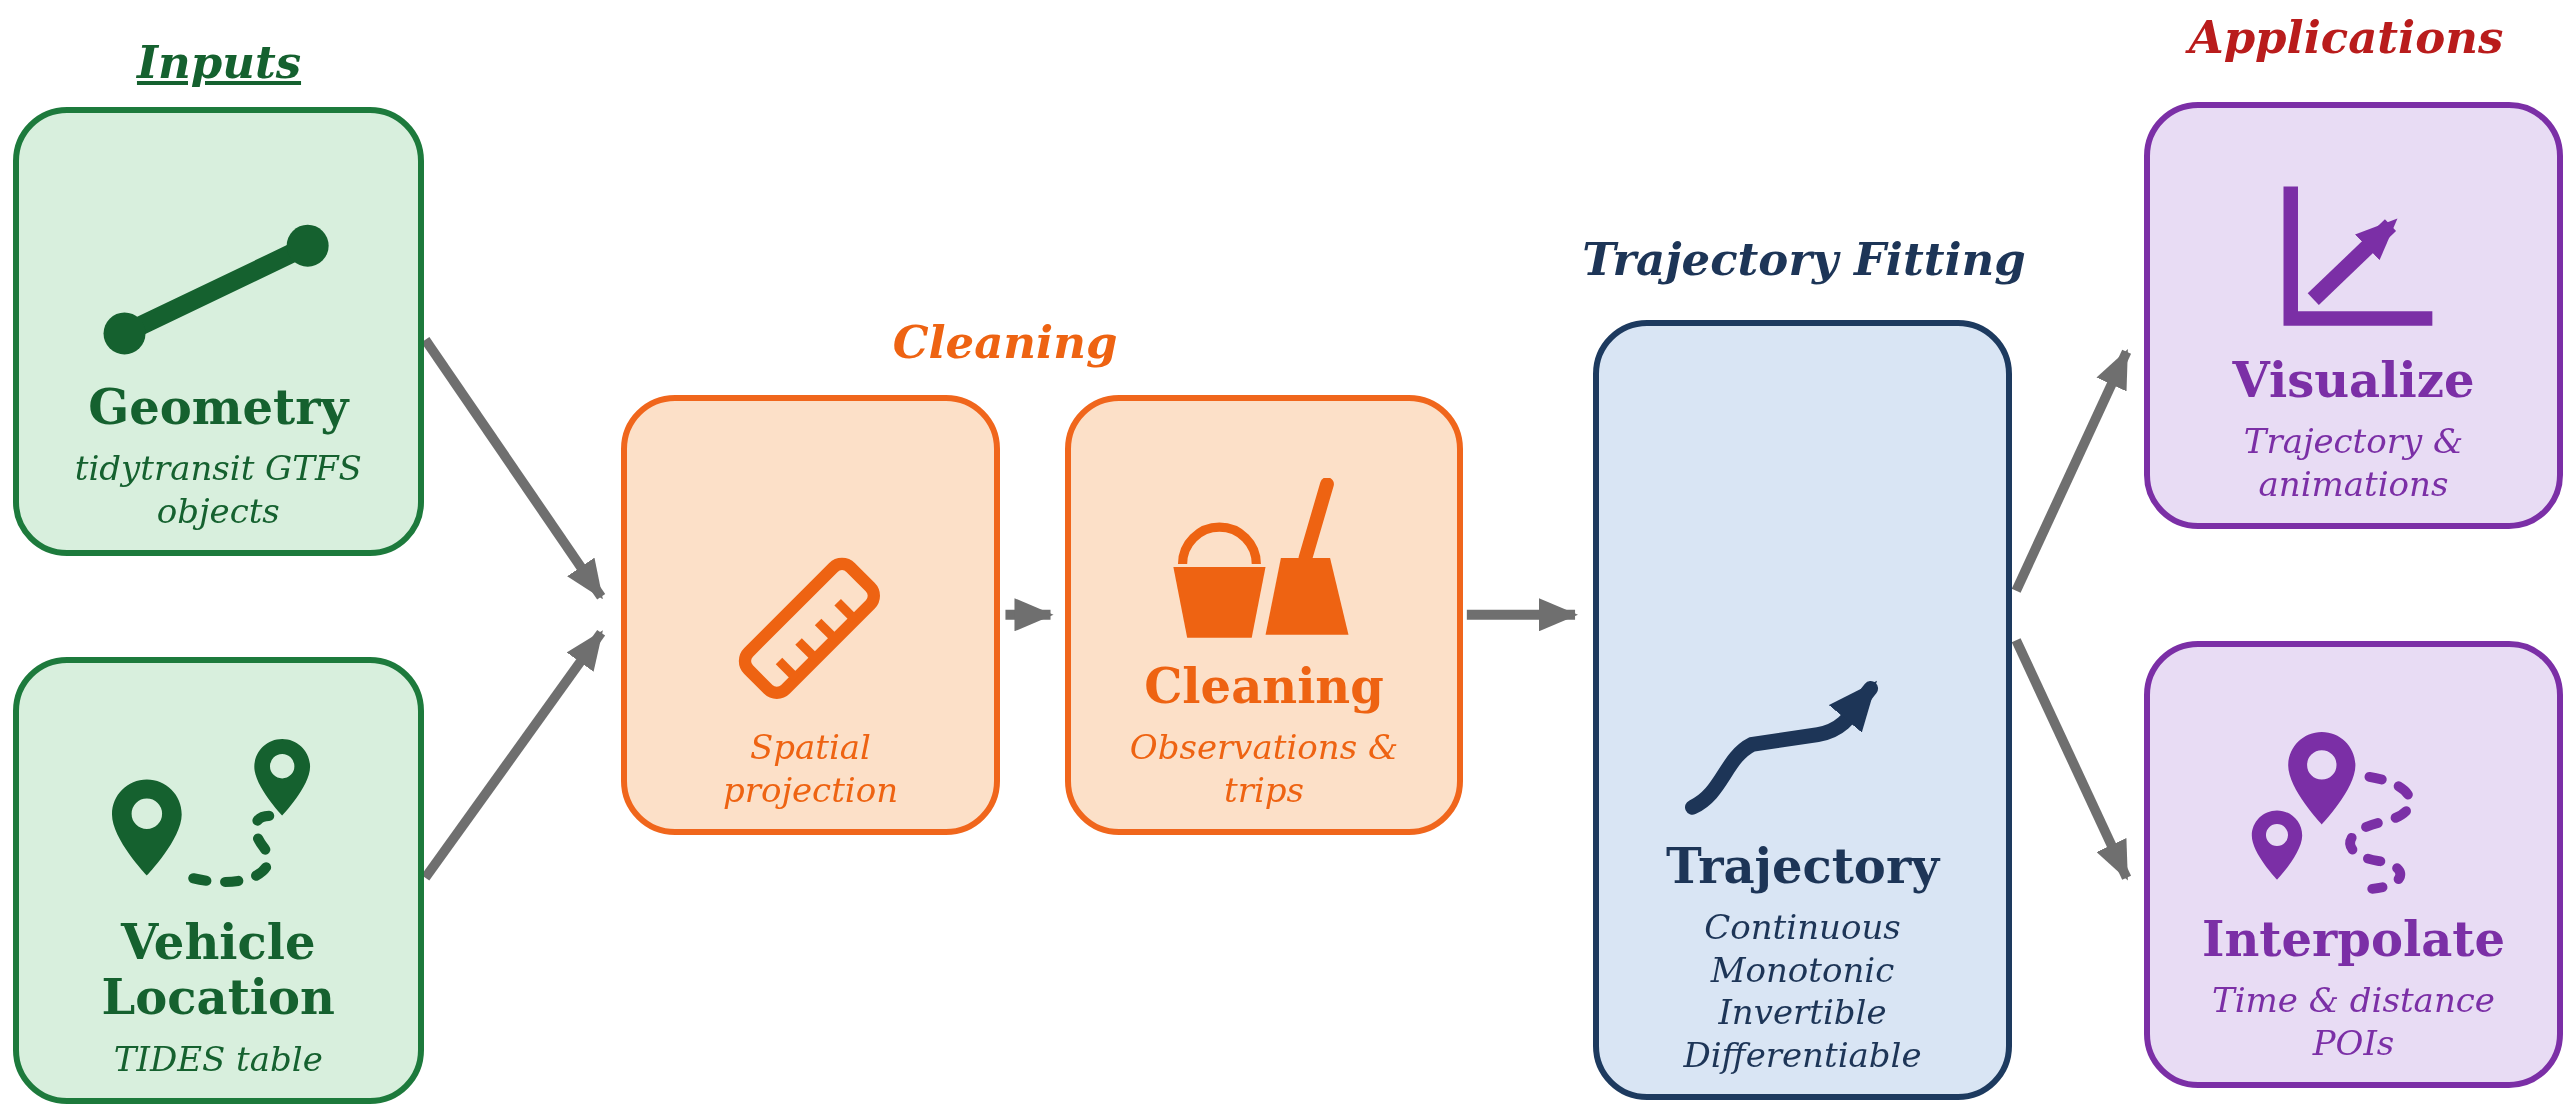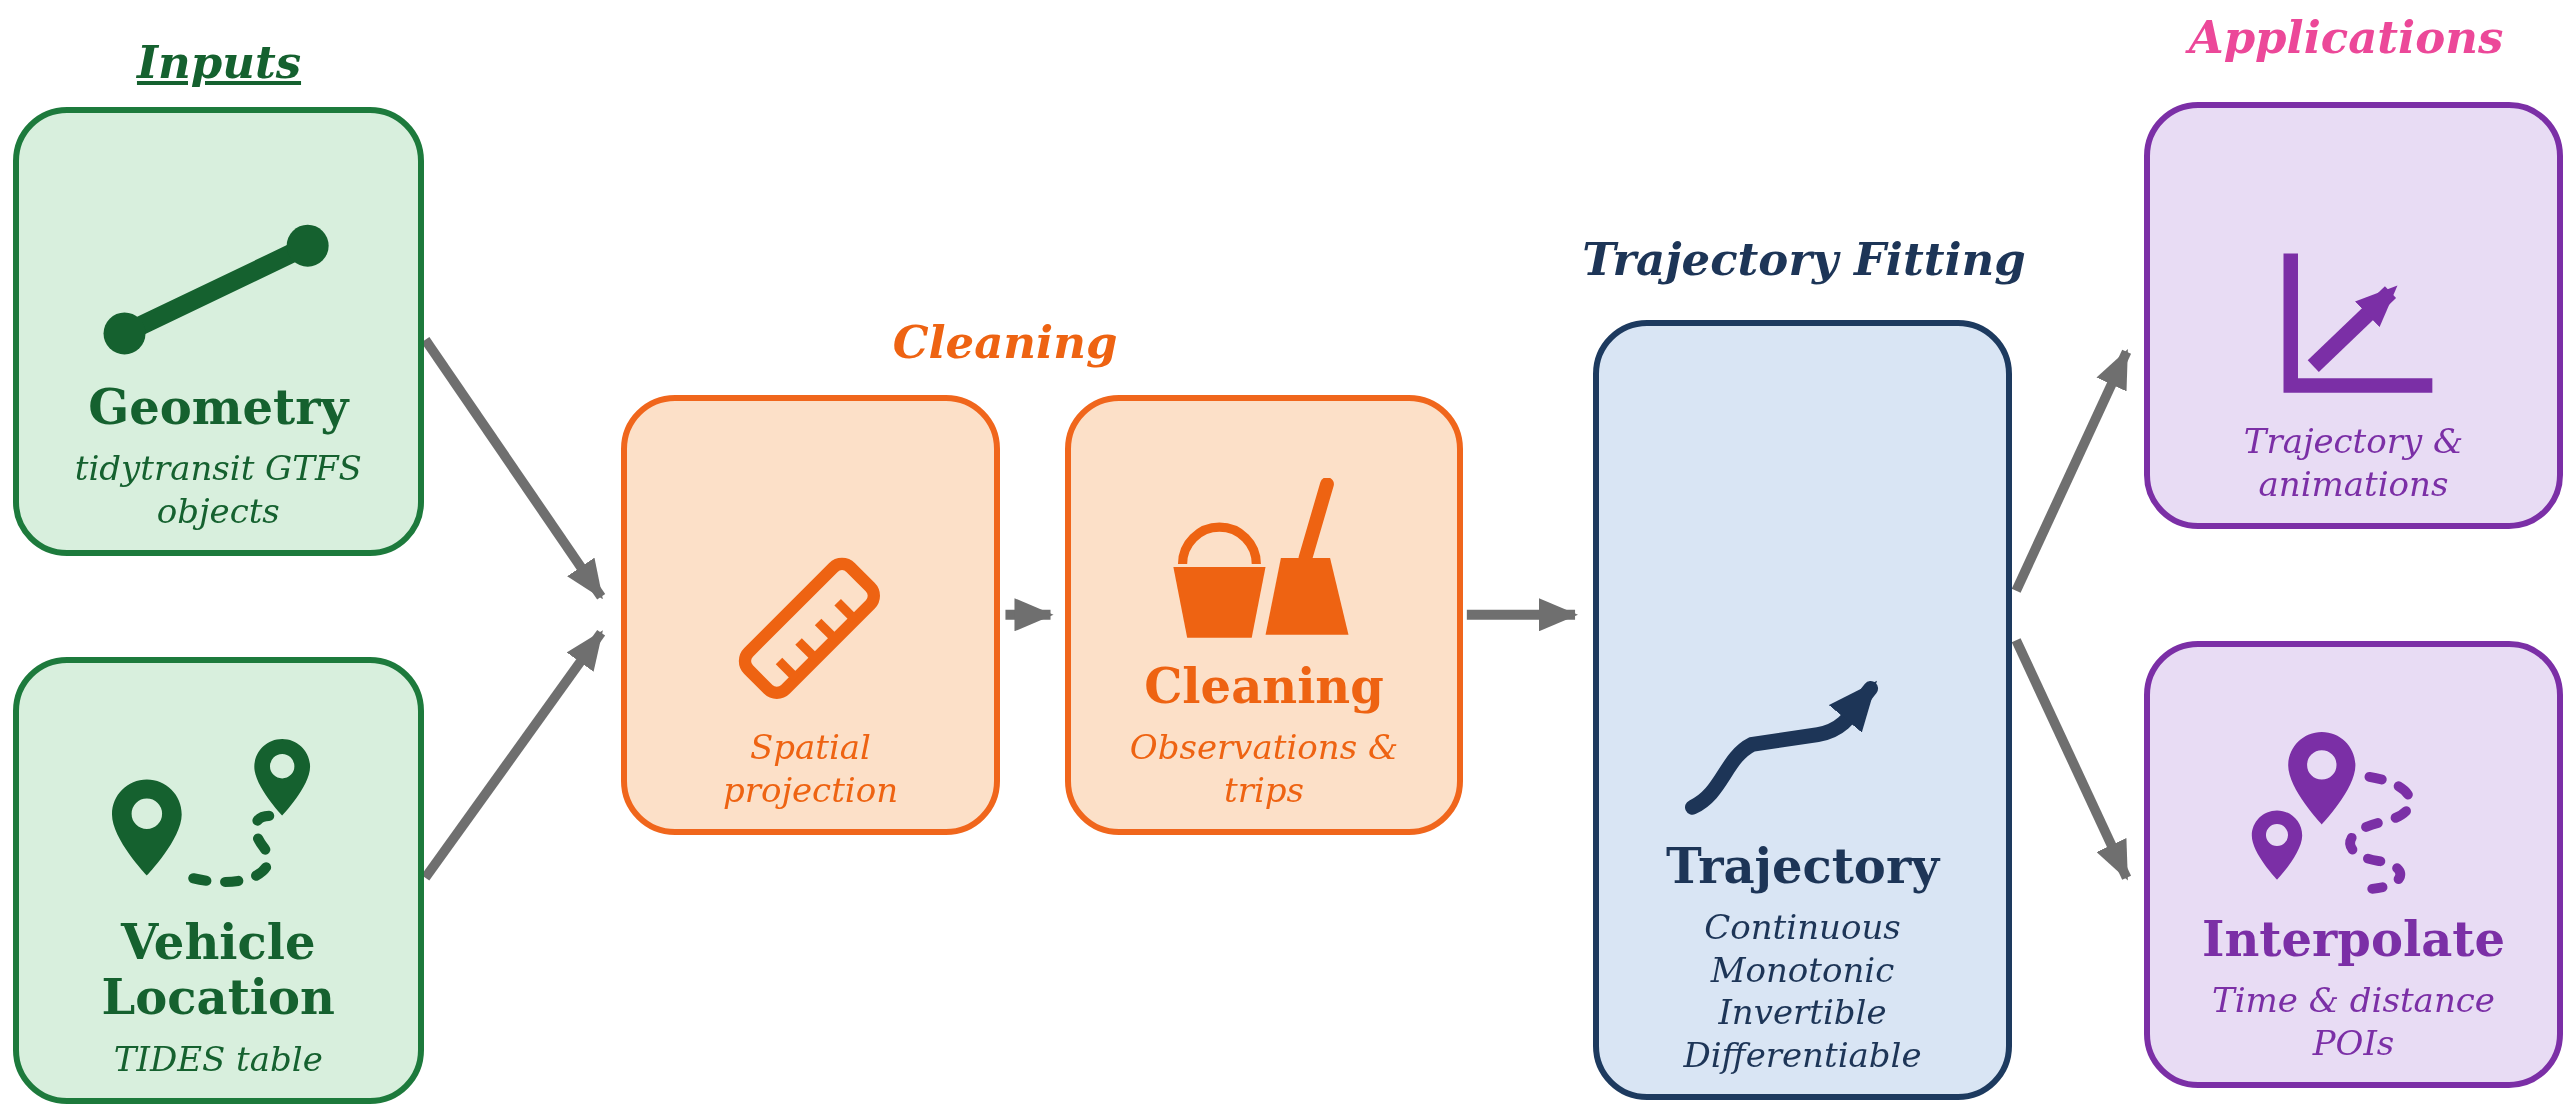--- a/index.html
+++ b/index.html
@@ -12,21 +12,21 @@
   svg.arrows { position:absolute; left:0; top:0; }
   .arrow { stroke:#6f6f6f; stroke-width:13; }
 
   .section-label {
     position:absolute; transform:translateX(-50%);
     font-style:italic; font-weight:700; font-size:45px; white-space:nowrap;
   }
   .label-green  { color:#15612f; }
   .label-orange { color:#ee6312; }
   .label-navy   { color:#1d3557; }
-  .label-purple { color:#ec4899; }
+  .label-purple { color:#b91c1c; }
 
   .node {
     position:absolute; box-sizing:border-box;
     border-radius:54px; border:6.8px solid;
     display:flex; flex-direction:column; align-items:center; justify-content:flex-end;
     text-align:center; padding:18px 20px; gap:12px;
   }
   .node-green  { background:#d8efdd; border-color:#1d7a3c; color:#15612f; }
   .node-orange { background:#fce0c8; border-color:#f0661c; color:#ee6312; }
   .node-blue   { background:#d9e5f4; border-color:#1d3a5f; color:#1d3557; }
@@ -145,20 +145,21 @@
       <svg viewBox="0 0 110 100" width="177" height="161">
         <defs>
           <marker id="vza" markerUnits="userSpaceOnUse" markerWidth="26" markerHeight="22" refX="20" refY="11" orient="auto">
             <polygon points="0,0 26,11 0,22" fill="currentColor"></polygon>
           </marker>
         </defs>
         <path d="M16 4 L16 86 L104 86" fill="none" stroke="currentColor" stroke-width="9"></path>
         <line x1="30" y1="74" x2="78" y2="28" stroke="currentColor" stroke-width="10" marker-end="url(#vza)"></line>
       </svg>
     </div>
+    <div class="node-title">Visualize</div>
     <div class="node-sub">Trajectory &amp;
 animations</div>
   </div>
 
   <div class="node node-purple" style="left:2144px; top:641px; width:419px; height:447px;">
     <div class="node-icon">
       <svg viewBox="0 0 150 120" width="210" height="168">
         <g fill="currentColor" fill-rule="evenodd">
           <path transform="translate(28,0)" d="M24 0C10.7 0 0 10.7 0 24c0 17 24 42 24 42s24-25 24-42C48 10.7 37.3 0 24 0zm0 34a10.5 10.5 0 1 1 0-21 10.5 10.5 0 0 1 0 21z"></path>
           <path transform="translate(2,56) scale(0.75)" d="M24 0C10.7 0 0 10.7 0 24c0 17 24 42 24 42s24-25 24-42C48 10.7 37.3 0 24 0zm0 34a10.5 10.5 0 1 1 0-21 10.5 10.5 0 0 1 0 21z"></path>

